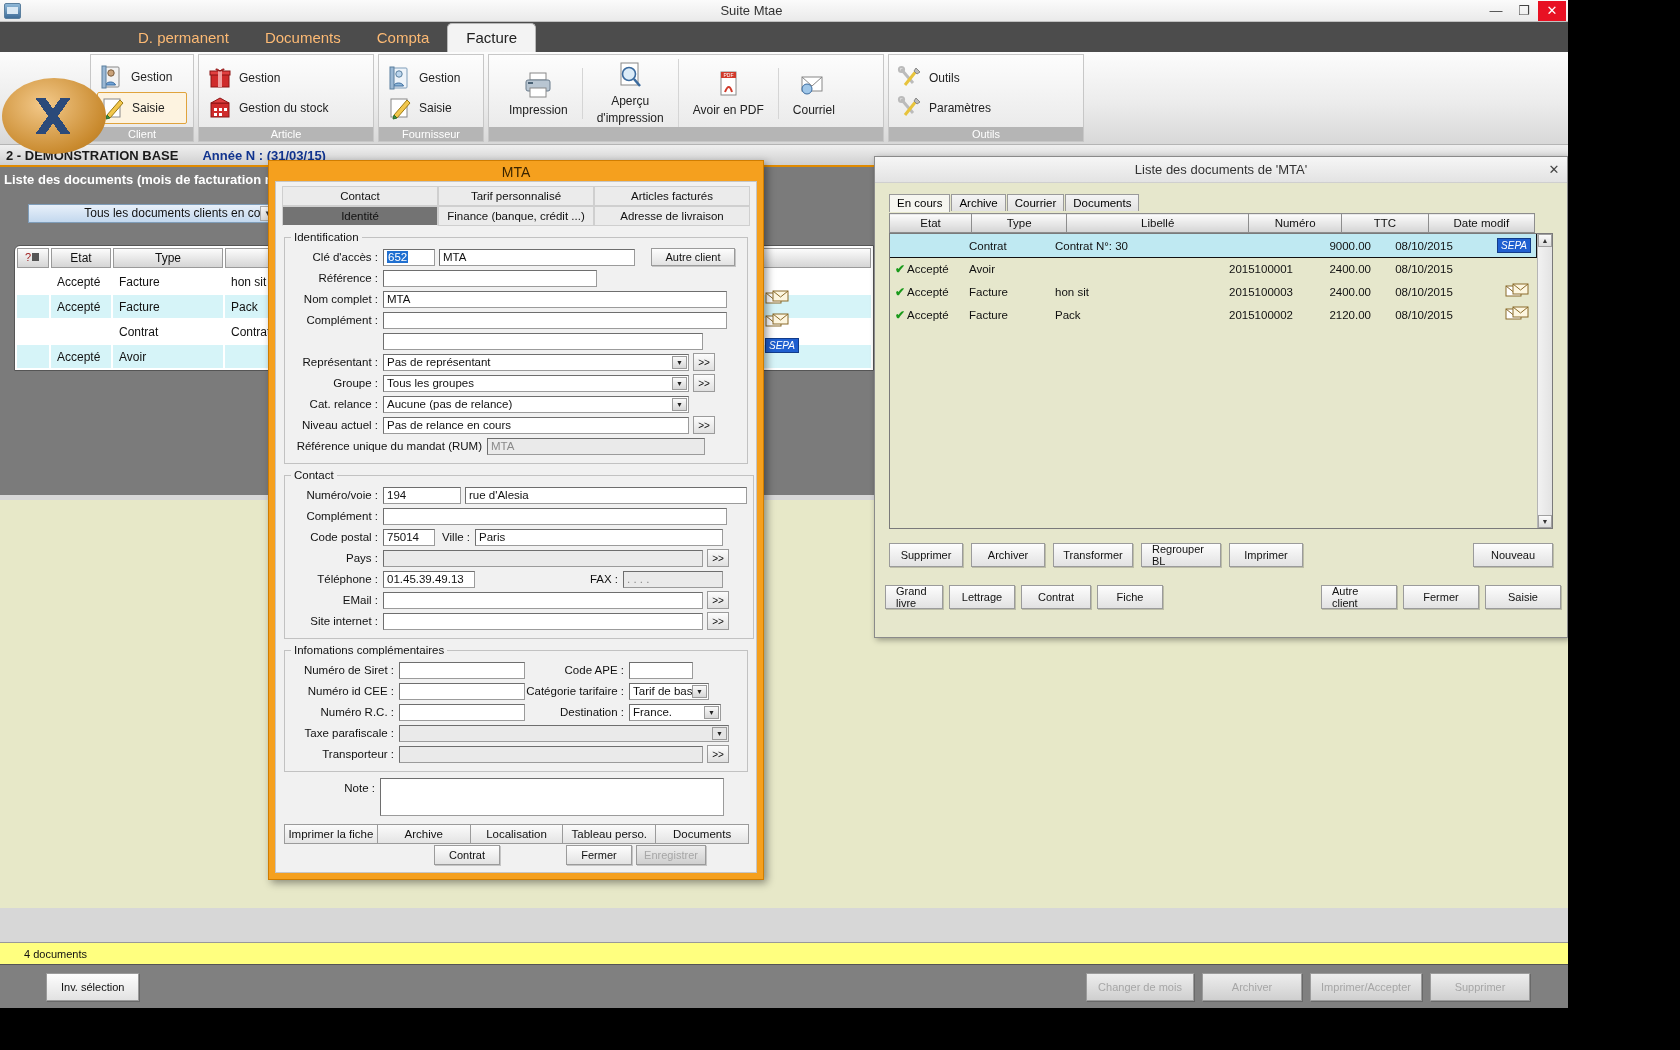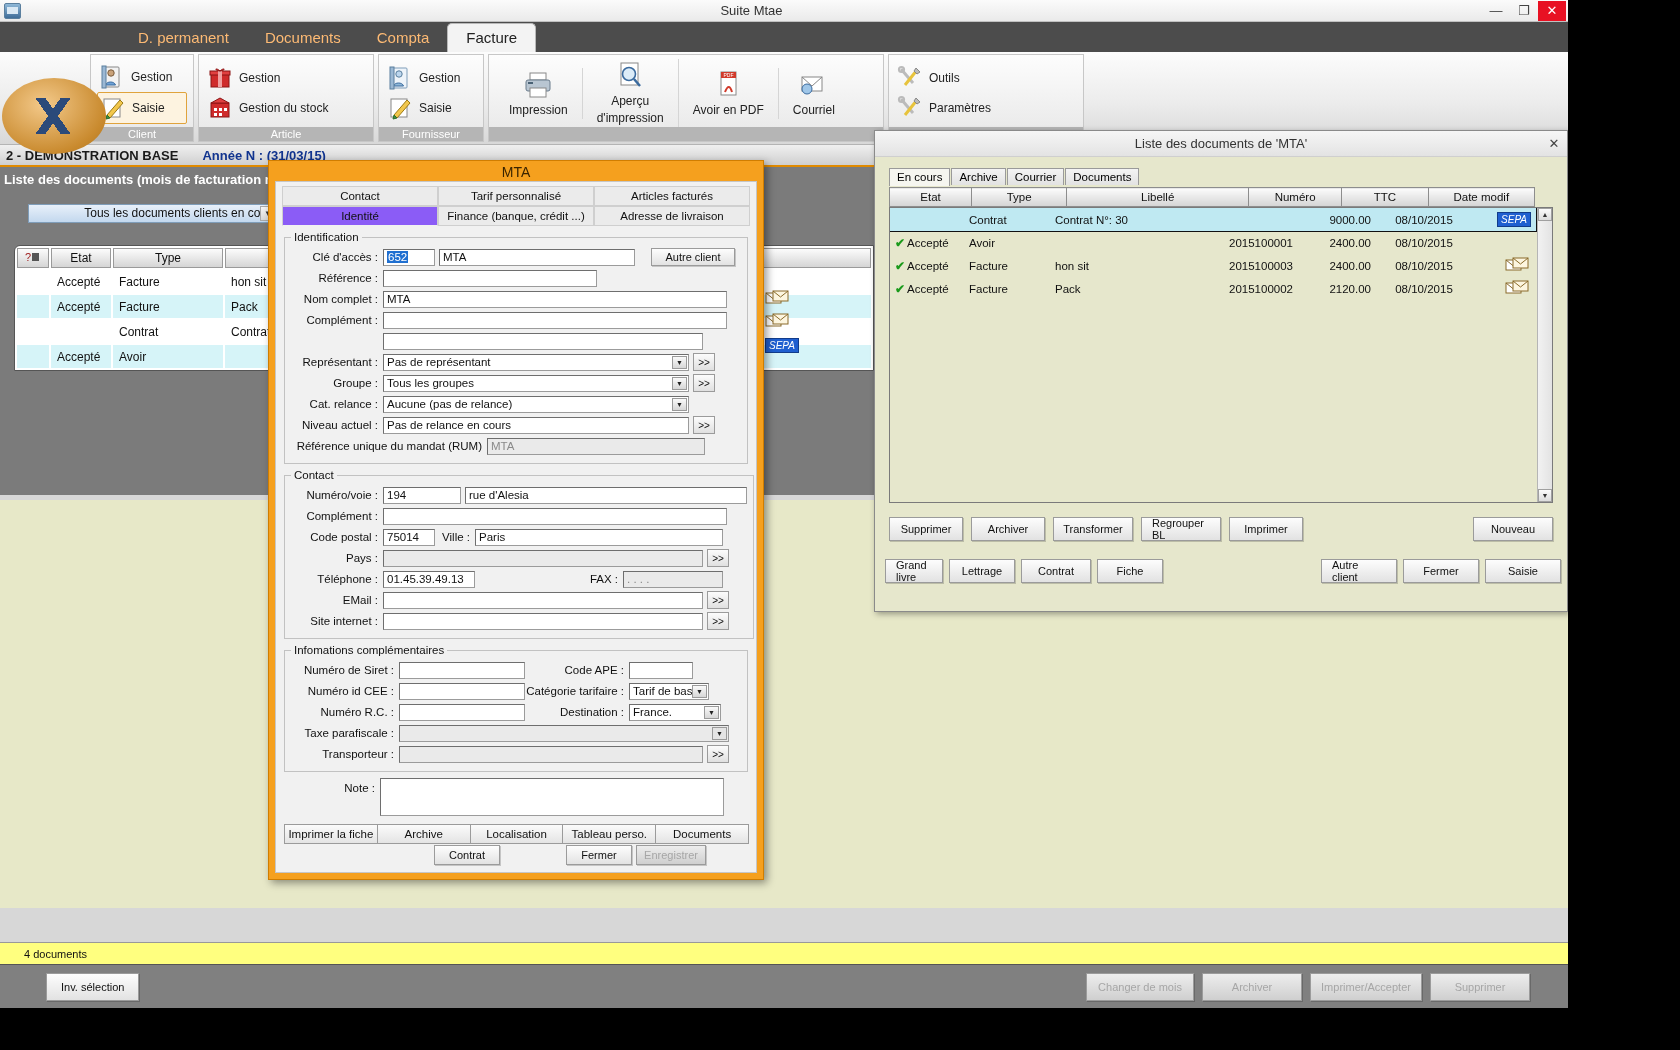--- a/index.html
+++ b/index.html
@@ -119,21 +119,21 @@
     display:flex;align-items:center;border-top:1px solid #555;
   }
   .btn{
     background:linear-gradient(#fdfdfd,#e2e2e2);border:1px solid #9b9b9b;
     font-size:11px;color:#111;height:24px;display:inline-flex;align-items:center;justify-content:center;
     padding:0 10px;box-shadow:1px 1px 0 rgba(0,0,0,.18);
   }
   .btn.disabled{color:#a6a6a6;background:linear-gradient(#ededed,#cfcfcf);}
   
   #docwin{
-    position:absolute;left:874px;top:130px;width:694px;height:482px;
+    position:absolute;left:874px;top:156px;width:694px;height:482px;
     background:#e6e7cc;border:1px solid #8a8a8a;box-shadow:2px 2px 6px rgba(0,0,0,.35);
   }
   #docwin .dw-title{
     height:26px;background:linear-gradient(#f6f6f6,#e3e3e3);display:flex;align-items:center;
     justify-content:center;font-size:13px;color:#333;position:relative;border-bottom:1px solid #cfcfcf;
   }
   #docwin .dw-close{
     position:absolute;right:2px;top:2px;width:22px;height:20px;display:flex;align-items:center;
     justify-content:center;font-size:13px;color:#444;
   }
@@ -179,21 +179,21 @@
     position:absolute;left:0;top:0;width:100%;height:22px;text-align:center;line-height:22px;
     font-size:14px;color:#3a2400;
   }
   #modal .m-body{background:#f1f1f1;border:1px solid #c6c6c6;width:100%;height:100%;position:relative;}
   .mtabs{display:flex;flex-direction:column;padding:4px 6px 0 6px;}
   .mtabrow{display:flex;}
   .mtab{
     flex:1;text-align:center;font-size:11.5px;padding:3px 0;background:#ebebeb;
     border:1px solid #cfcfcf;color:#111;
   }
-  .mtab.active{background:#8b5cf6;border-bottom:1px solid #f1f1f1;}
+  .mtab.active{background:#737373;border-bottom:1px solid #f1f1f1;}
   fieldset{
     border:1px solid #c2c2c2;margin:5px 8px 0 8px;padding:4px 6px 6px 6px;
   }
   legend{font-size:11.5px;color:#111;padding:0 3px;}
   .row{display:flex;align-items:center;height:20px;margin-bottom:1px;}
   .lbl{font-size:11.5px;color:#111;text-align:right;flex:none;padding-right:5px;}
   .inp{
     height:17px;background:#fff;border:1px solid #9b9b9b;border-top-color:#6e6e6e;
     border-left-color:#6e6e6e;font-size:11.5px;color:#111;display:flex;align-items:center;
     padding-left:3px;overflow:hidden;white-space:nowrap;

